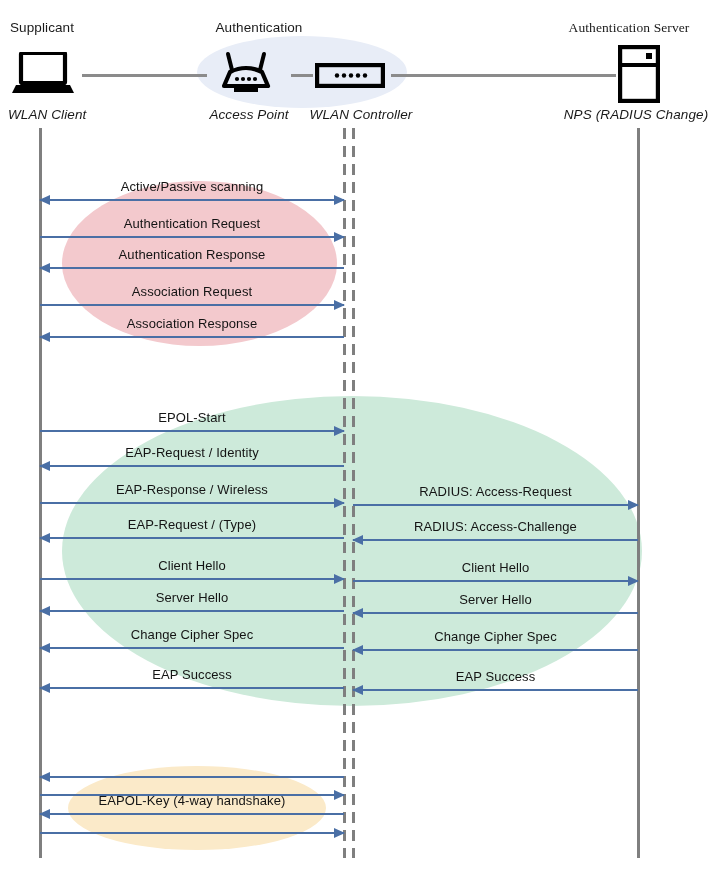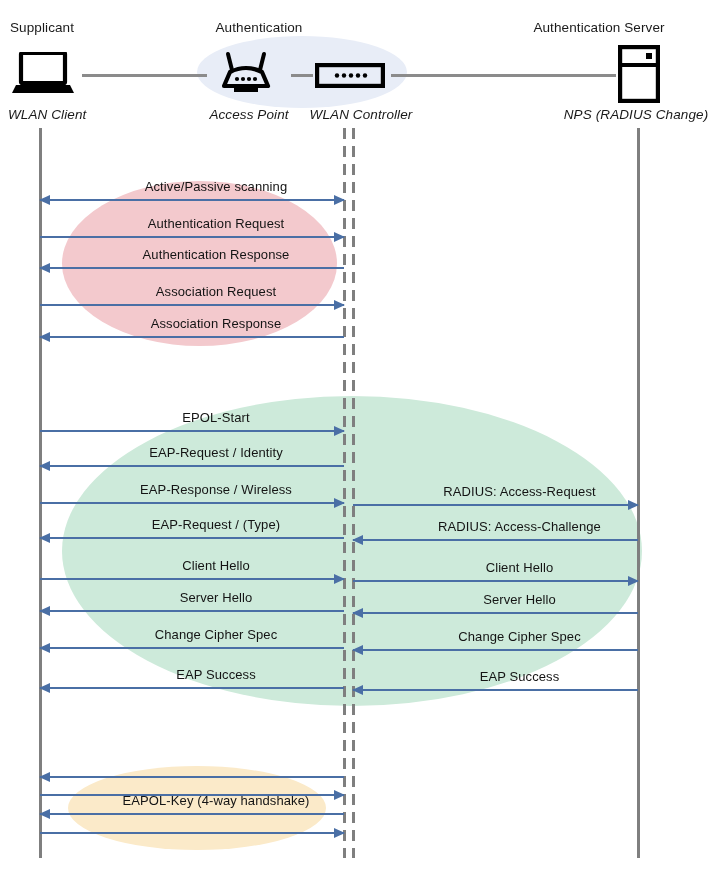--- a/index.html
+++ b/index.html
@@ -110,33 +110,32 @@
   .msg-label {
     position: absolute;
     font-size: 13px;
     color: #141414;
     white-space: nowrap;
     text-align: center;
     bottom: 5px;
     left: 0;
     width: 100%;
     letter-spacing: .1px;
-    margin-left: 24px;
   }
 </style>
 </head>
 <body>
 
 <div id="canvas">
 
   <div class="auth-blob"></div>
 
   <div class="actor-title" style="left:10px; top:20px;">Supplicant</div>
   <div class="actor-title" style="left:259px; top:20px; transform:translateX(-50%);">Authentication</div>
-  <div class="actor-title" style="left:599px; top:20px; transform:translateX(-50%);">Authentication Server</div>
+  <div class="actor-title" style="left:629px; top:20px; transform:translateX(-50%);font-family:Liberation Serif, serif;">Authentication Server</div>
 
   <div class="hline" style="left:82px; top:74px; width:125px;"></div>
   <div class="hline" style="left:291px; top:74px; width:22px;"></div>
   <div class="hline" style="left:391px; top:74px; width:225px;"></div>
 
   <div class="icon-box" style="left:12px; top:52px;">
     <svg width="62" height="42" viewBox="0 0 62 42">
       <rect x="9" y="1" width="44" height="30" rx="1" fill="none" stroke="#000" stroke-width="4.2"></rect>
       <path d="M4 33 L58 33 L62 41 L0 41 Z" fill="#000"></path>
     </svg>

